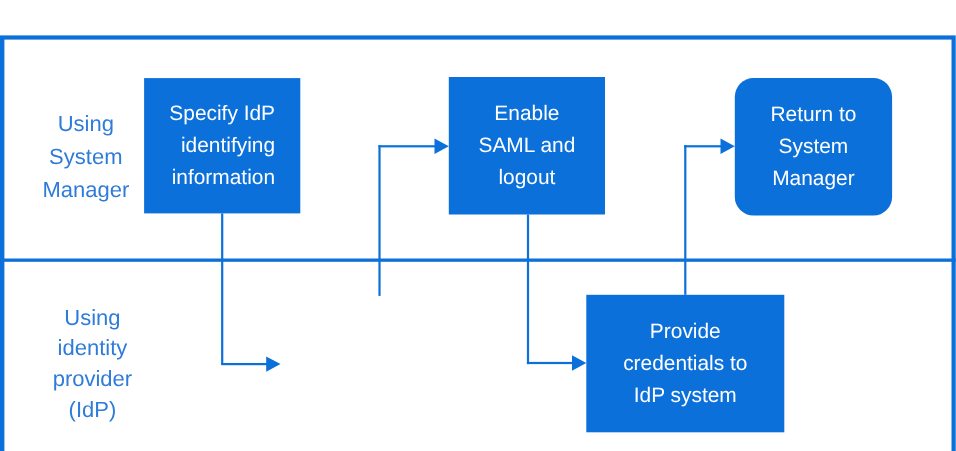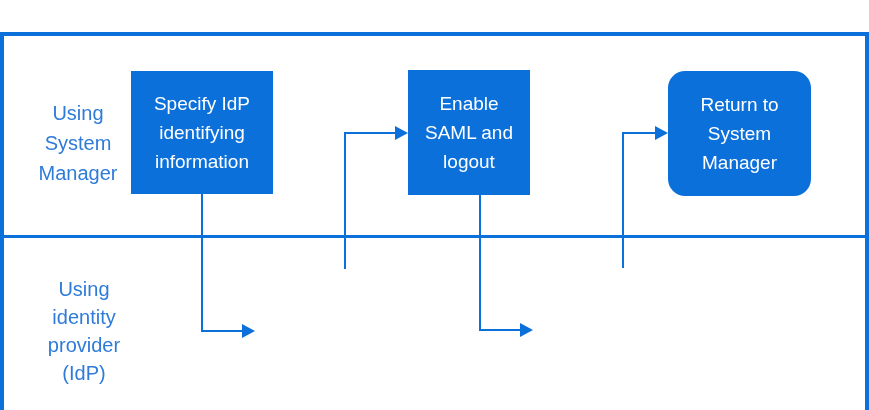--- a/index.html
+++ b/index.html
@@ -58,22 +58,22 @@
     color:var(--white);
     display:flex;
     align-items:center;
     justify-content:center;
     text-align:center;
     font-size:19px;
     line-height:29px;
     white-space:pre-line;
     z-index:3;
   }
-  .box-1{left:131px;top:39px;width:142px;height:123px;}
-  .box-2{left:408px;top:38px;width:122px;height:125px;}
+  .box-1{left:131px;top:39px;width:142px;height:123px;text-align:right;}
+  .box-2{left:408px;top:38px;width:142px;height:125px;}
   .box-3{left:668px;top:39px;width:143px;height:125px;border-radius:17px;}
   .box-4{left:255px;top:237px;width:179px;height:124px;}
   .box-5{left:533px;top:236px;width:180px;height:125px;}
   .seg{
     position:absolute;
     background:var(--blue);
     z-index:2;
   }
   .seg.v{width:2px;}
   .seg.h{height:2px;}
@@ -135,15 +135,18 @@
 
   <div class="step-box box-2">Enable
 SAML and
 logout</div>
 
   <div class="step-box box-3">Return to
 System
 Manager</div>
 
 
+  <div class="step-box box-5">Provide
+credentials to
+IdP system</div>
 
   <div class="outer-border"></div>
 </div>
 
 </body></html>

